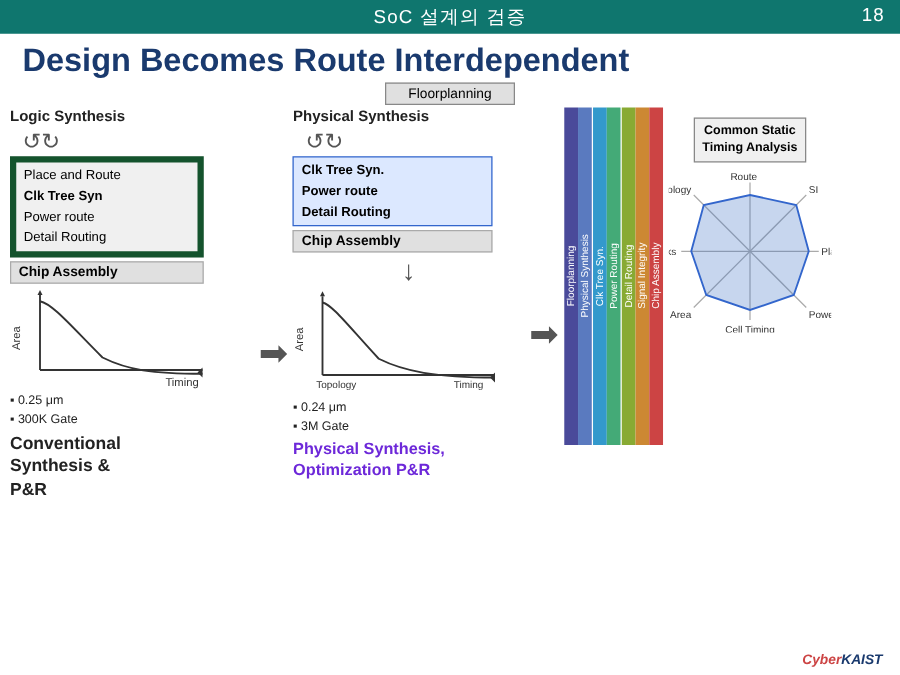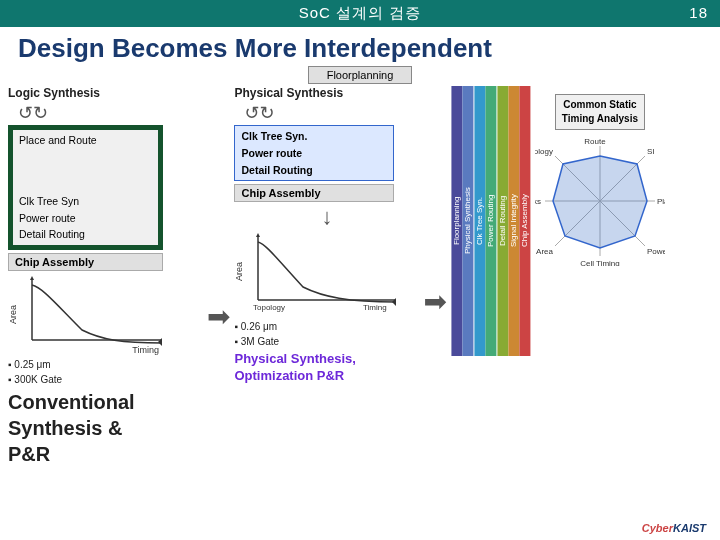--- a/index.html
+++ b/index.html
@@ -14,39 +14,39 @@
 
   </style>
 </head>
 <body>
 
 <div id="header-bar" style="background:#0f766e;color:#fff;text-align:center;font-size:15px;padding:4px 0;position:relative;letter-spacing:1px;">
   <span>SoC 설계의 검증</span>
   <span style="position:absolute;right:12px;top:4px;font-size:15px;">18</span>
 </div>
 
-<div style="font-size:26px;font-weight:bold;color:#1a3a6e;padding:6px 18px 2px 18px;">Design Becomes More Interdependent</div>
+<div style="font-size:26px;font-weight:bold;color:#1a3a6e;padding:6px 18px 2px 18px;">Design Becomes Route Interdependent</div>
 
 <div style="display:flex;justify-content:center;margin:0 0 2px 0;padding:0 10px;">
   <div style="background:#e0e0e0;border:1px solid #888;font-size:11px;padding:2px 18px;font-weight:normal;">
     <span>Floorplanning</span>
   </div>
 </div>
 
 <div style="display:flex;flex-direction:row;padding:0 8px;gap:4px;position:relative;">
 
   <div style="display:flex;flex-direction:column;width:195px;flex-shrink:0;">
 
     <div style="font-size:12px;font-weight:bold;color:#222;margin-bottom:1px;">Logic Synthesis</div>
 
     <div style="font-size:18px;color:#555;margin:1px 0 1px 10px;">↺↻</div>
 
     <div style="border:5px solid #14532d;background:#f0f0f0;padding:2px 6px;font-size:10.5px;line-height:1.6;width:155px;">
       <div>Place and Route</div>
-      <div style="font-weight:normal;margin-top:44px;">Clk Tree Syn</div>
+      <div style="font-weight:bold;">Clk Tree Syn</div>
       <div>Power route</div>
       <div>Detail Routing</div>
     </div>
 
     <div style="font-size:11px;font-weight:bold;background:#e0e0e0;border:1px solid #aaa;padding:2px 6px;margin-top:3px;width:155px;display:inline-block;">
       <span>Chip Assembly</span>
     </div>
 
     <div style="position:relative;width:155px;height:80px;margin-top:4px;">
 
@@ -68,21 +68,21 @@
       <div style="position:absolute;bottom:0;right:4px;font-size:9px;color:#333;">
         <span>Timing</span>
       </div>
     </div>
 
     <div style="font-size:10px;color:#222;margin-top:2px;line-height:1.5;">
       <div>▪ 0.25 μm</div>
       <div>▪ 300K Gate</div>
     </div>
 
-    <div style="font-size:20px;font-weight:bold;color:#222;line-height:1.3;margin-top:2px;">
+    <div style="font-size:14px;font-weight:bold;color:#222;line-height:1.3;margin-top:2px;">
       Conventional<br>Synthesis &amp;<br>P&amp;R
     </div>
   </div>
 
   <div style="display:flex;align-items:center;justify-content:center;font-size:28px;color:#555;padding-top:80px;">➡</div>
 
   <div style="display:flex;flex-direction:column;width:185px;flex-shrink:0;">
 
     <div style="font-size:12px;font-weight:bold;color:#222;margin-bottom:1px;">Physical Synthesis</div>
 
@@ -111,21 +111,21 @@
         <polygon points="148,66 144,70 148,74" fill="#333"></polygon>
         <polygon points="8,5 12,5 10,1" fill="#333"></polygon>
 
         <text x="5" y="78" font-size="8" fill="#333">Topology</text>
 
         <text x="115" y="78" font-size="8" fill="#333">Timing</text>
       </svg>
     </div>
 
     <div style="font-size:10px;color:#222;margin-top:2px;line-height:1.5;">
-      <div>▪ 0.26 μm</div>
+      <div>▪ 0.24 μm</div>
       <div>▪ 3M Gate</div>
     </div>
 
     <div style="font-size:13px;font-weight:bold;color:#6d28d9;line-height:1.3;margin-top:2px;">
       Physical Synthesis,<br>Optimization P&amp;R
     </div>
   </div>
 
   <div style="display:flex;align-items:center;justify-content:center;font-size:28px;color:#555;padding-top:50px;">➡</div>
 

